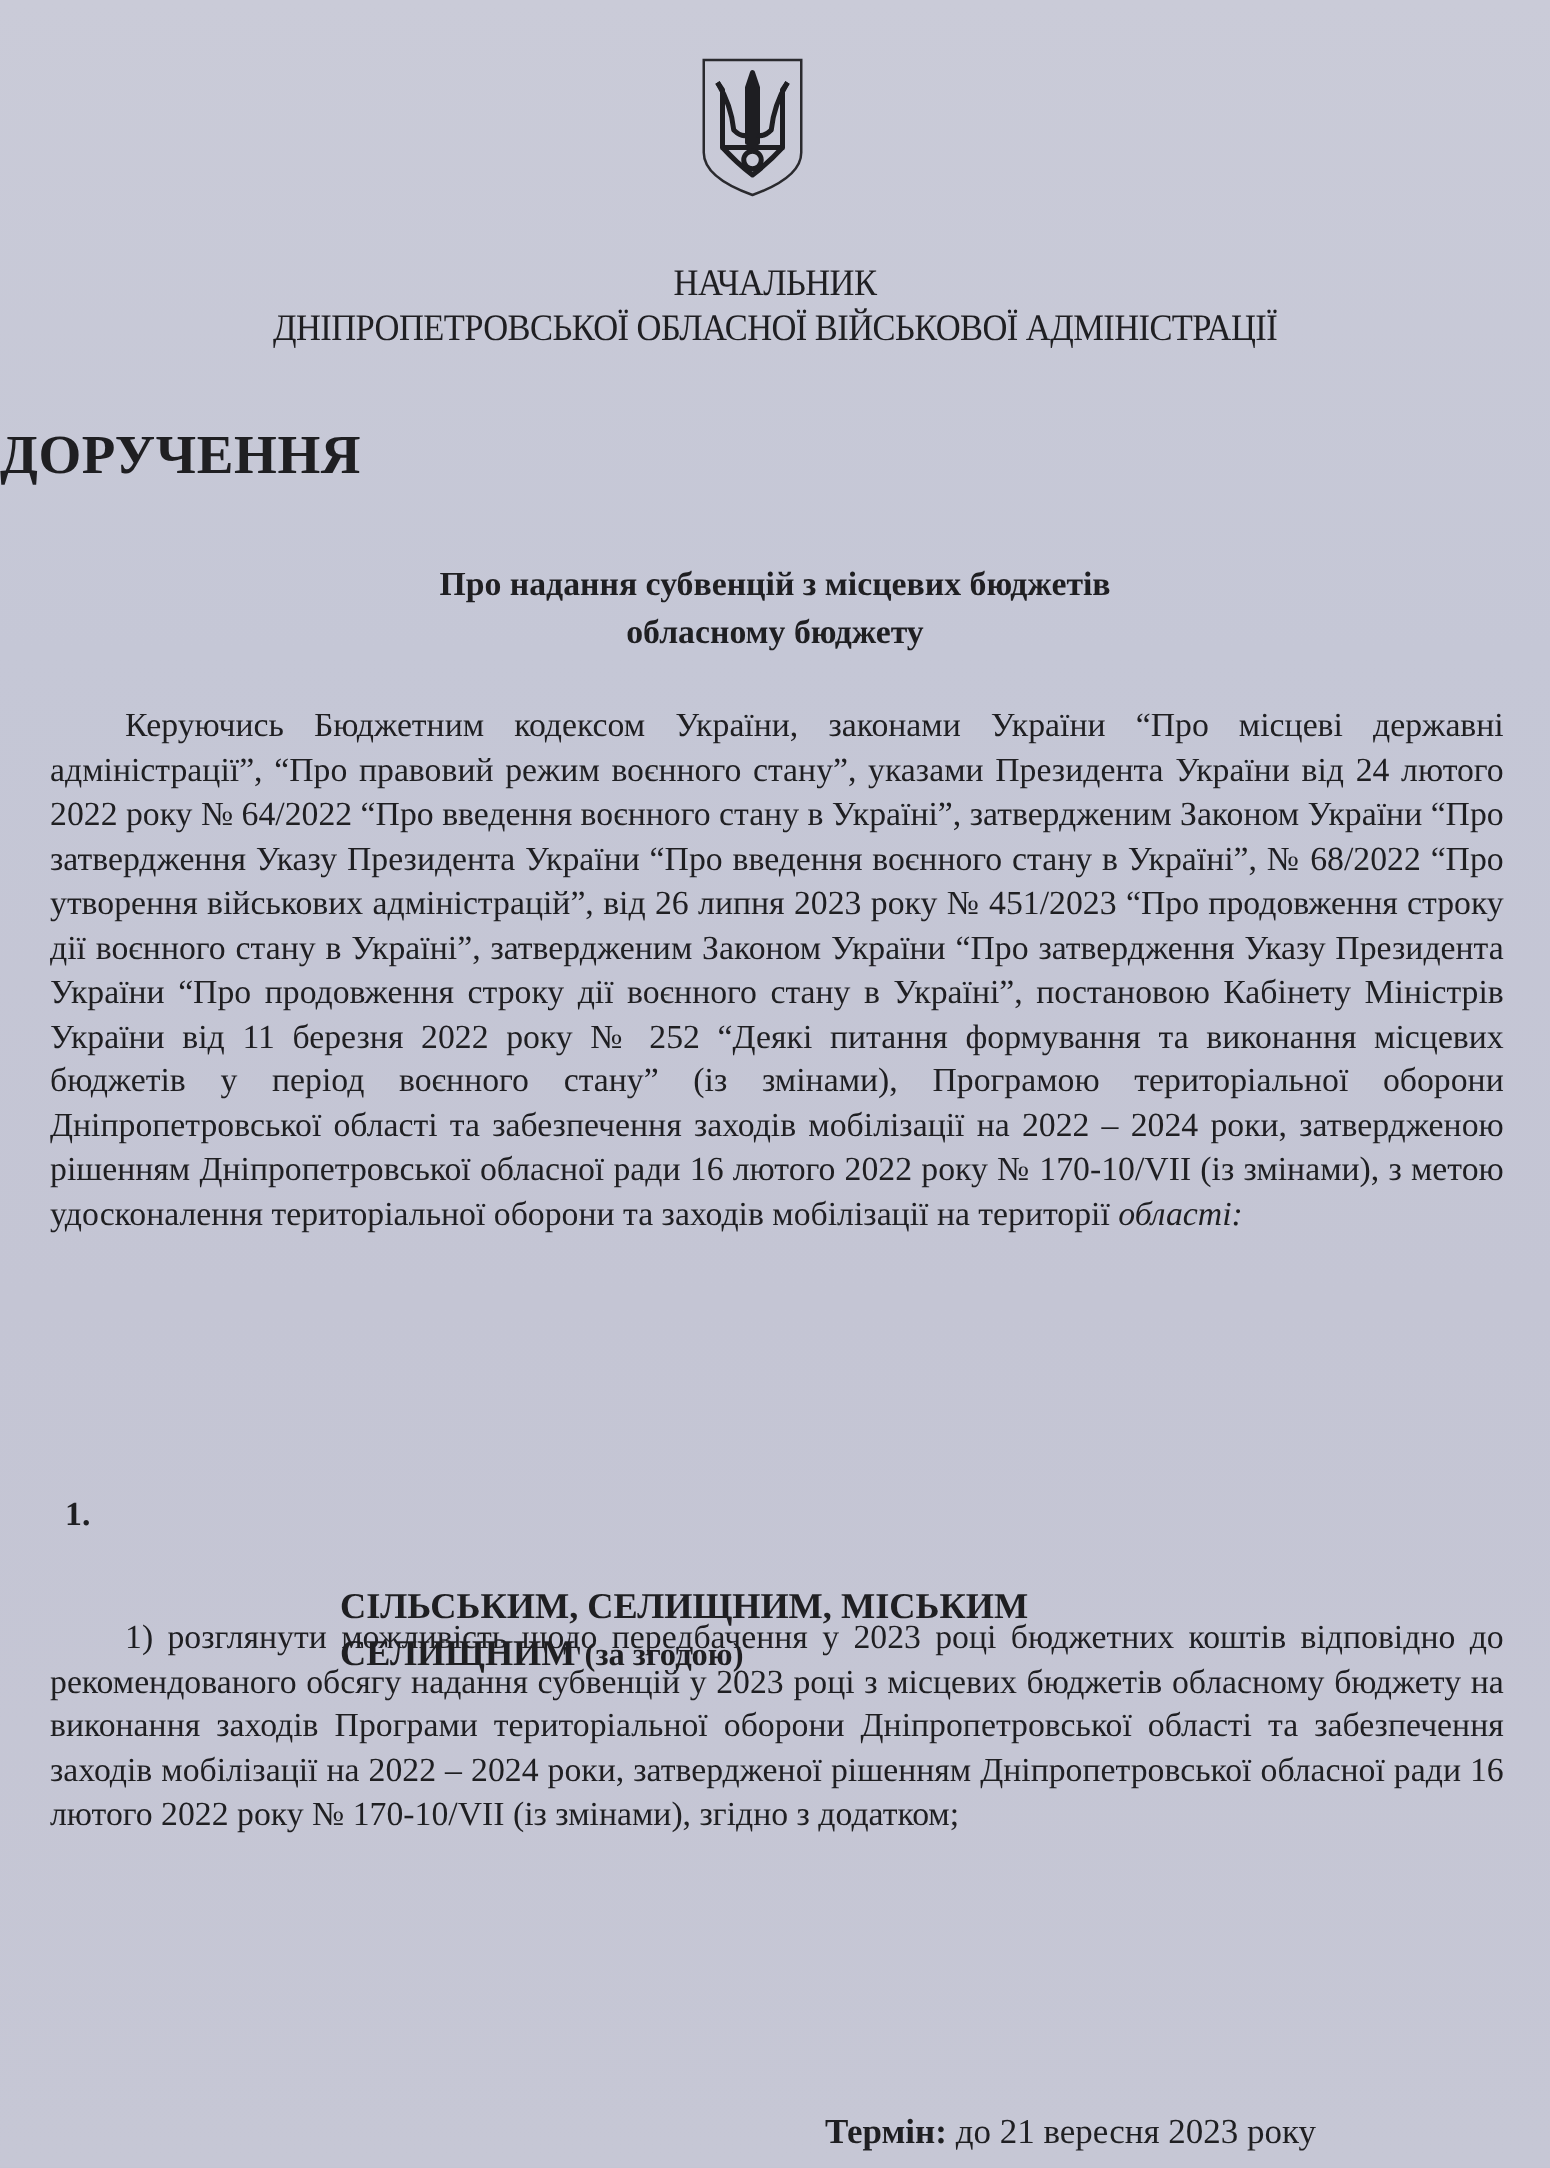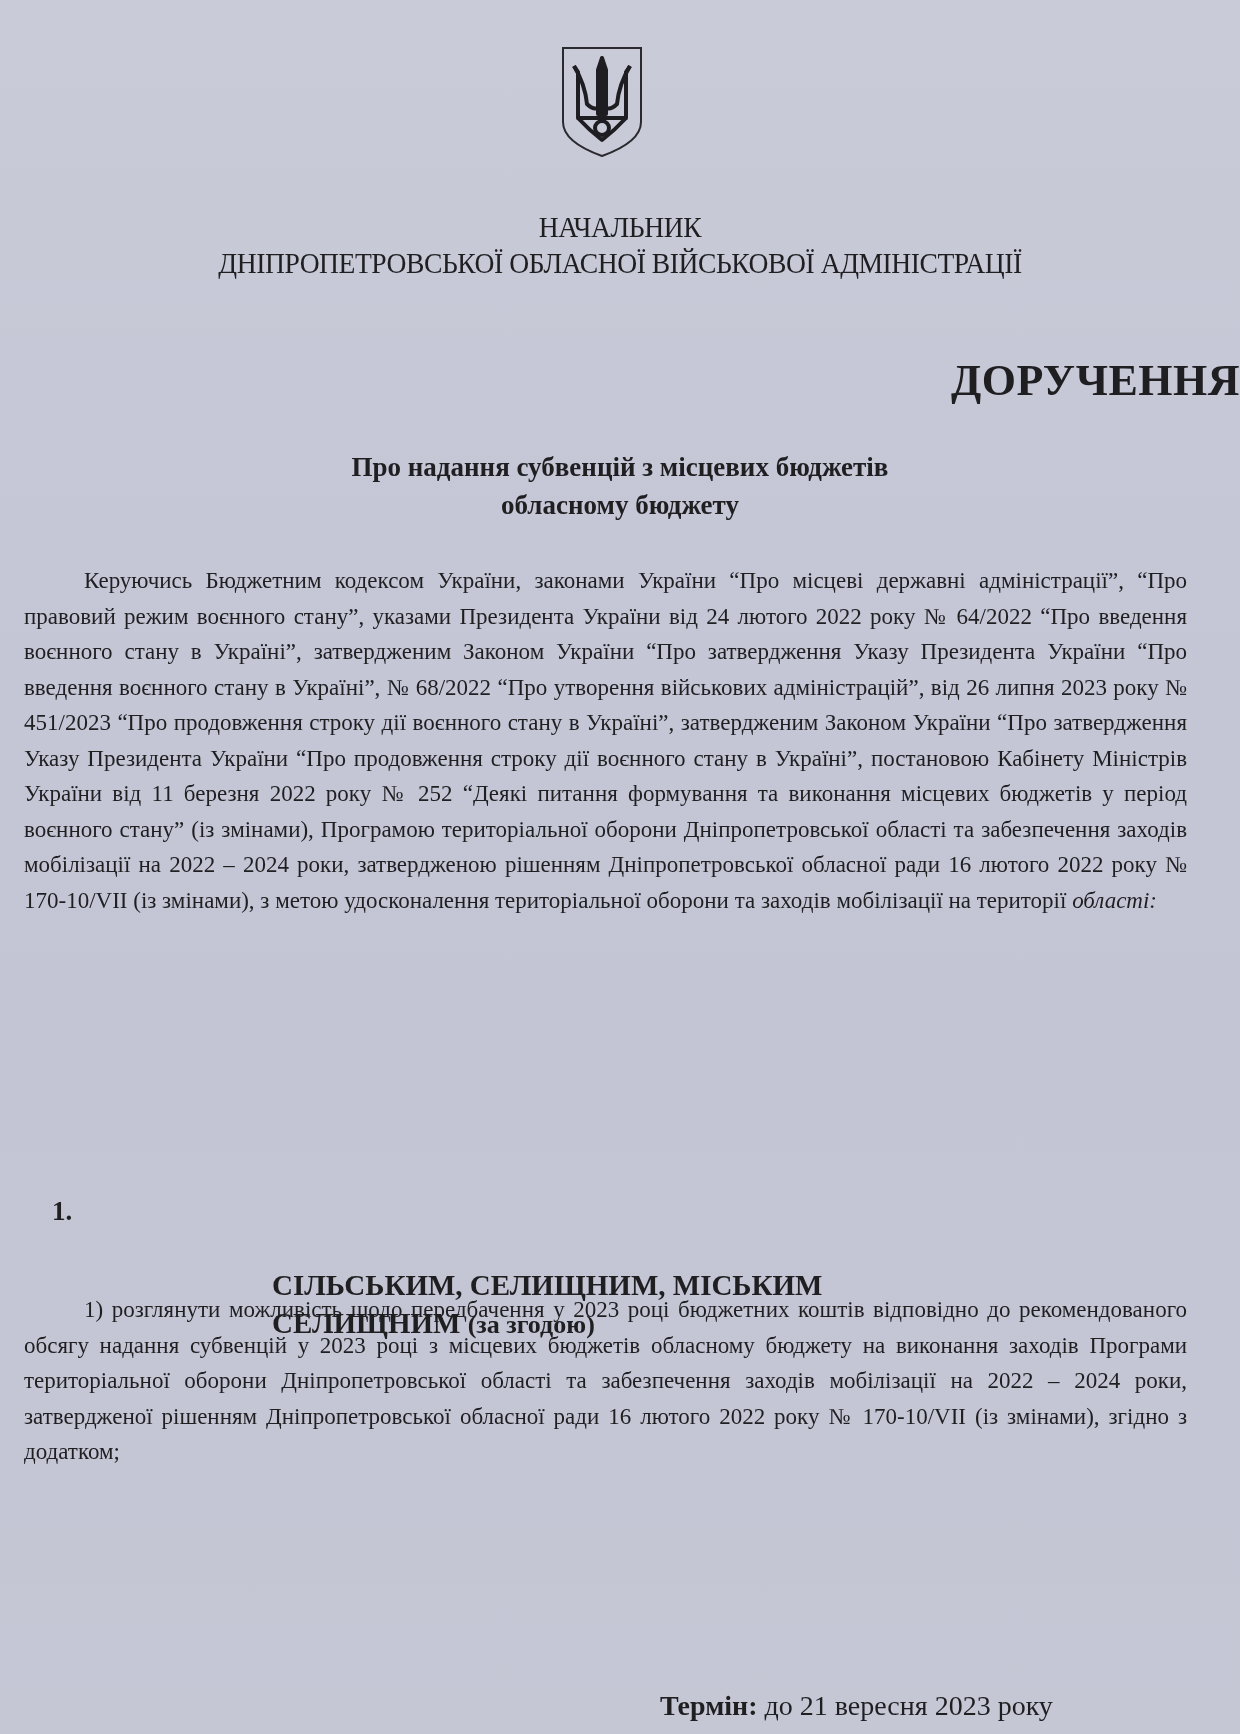--- a/index.html
+++ b/index.html
@@ -39,41 +39,41 @@
       letter-spacing: -0.5px;
       transform: scaleX(0.92);
       transform-origin: center;
     }
     .header-1 { top: 210px; }
     .header-2 { top: 246px; }
     .doc-title {
       position: absolute;
       left: 0;
       width: 1240px;
-      top: 355px;
-      text-align: right;
+      top: 338px;
+      text-align: left;
       font-size: 44px;
       font-weight: bold;
       letter-spacing: 0.5px;
     }
     .subtitle {
       position: absolute;
       left: 0;
       width: 1240px;
       text-align: center;
       font-size: 27px;
       font-weight: bold;
     }
     .subtitle-1 { top: 452px; }
     .subtitle-2 { top: 490px; }
     .body-text {
       position: absolute;
-      left: 24px;
+      left: 40px;
       width: 1163px;
-      font-size: 23px;
+      font-size: 27px;
       line-height: 35.5px;
       text-align: justify;
       text-indent: 60px;
       margin: 0;
     }
     .para-intro { top: 563px; }
     .para-intro .tail { font-style: italic; }
     .section-num {
       position: absolute;
       left: 52px;

